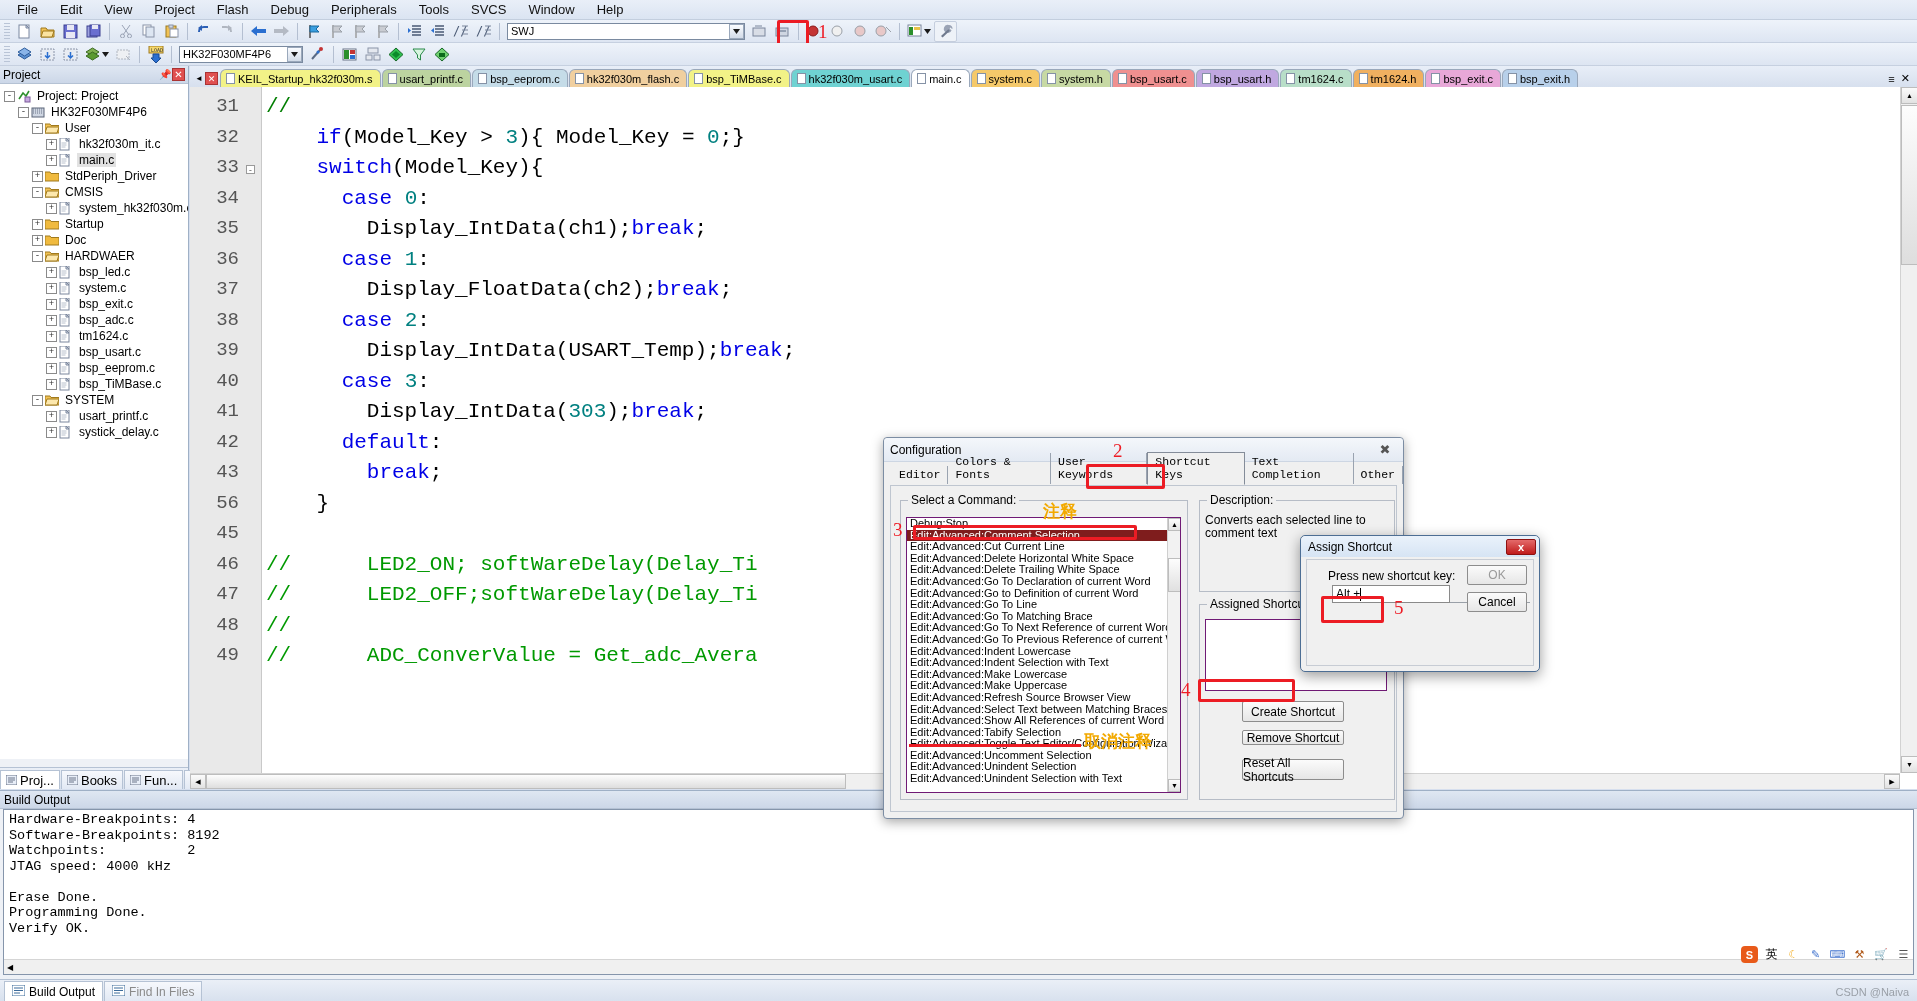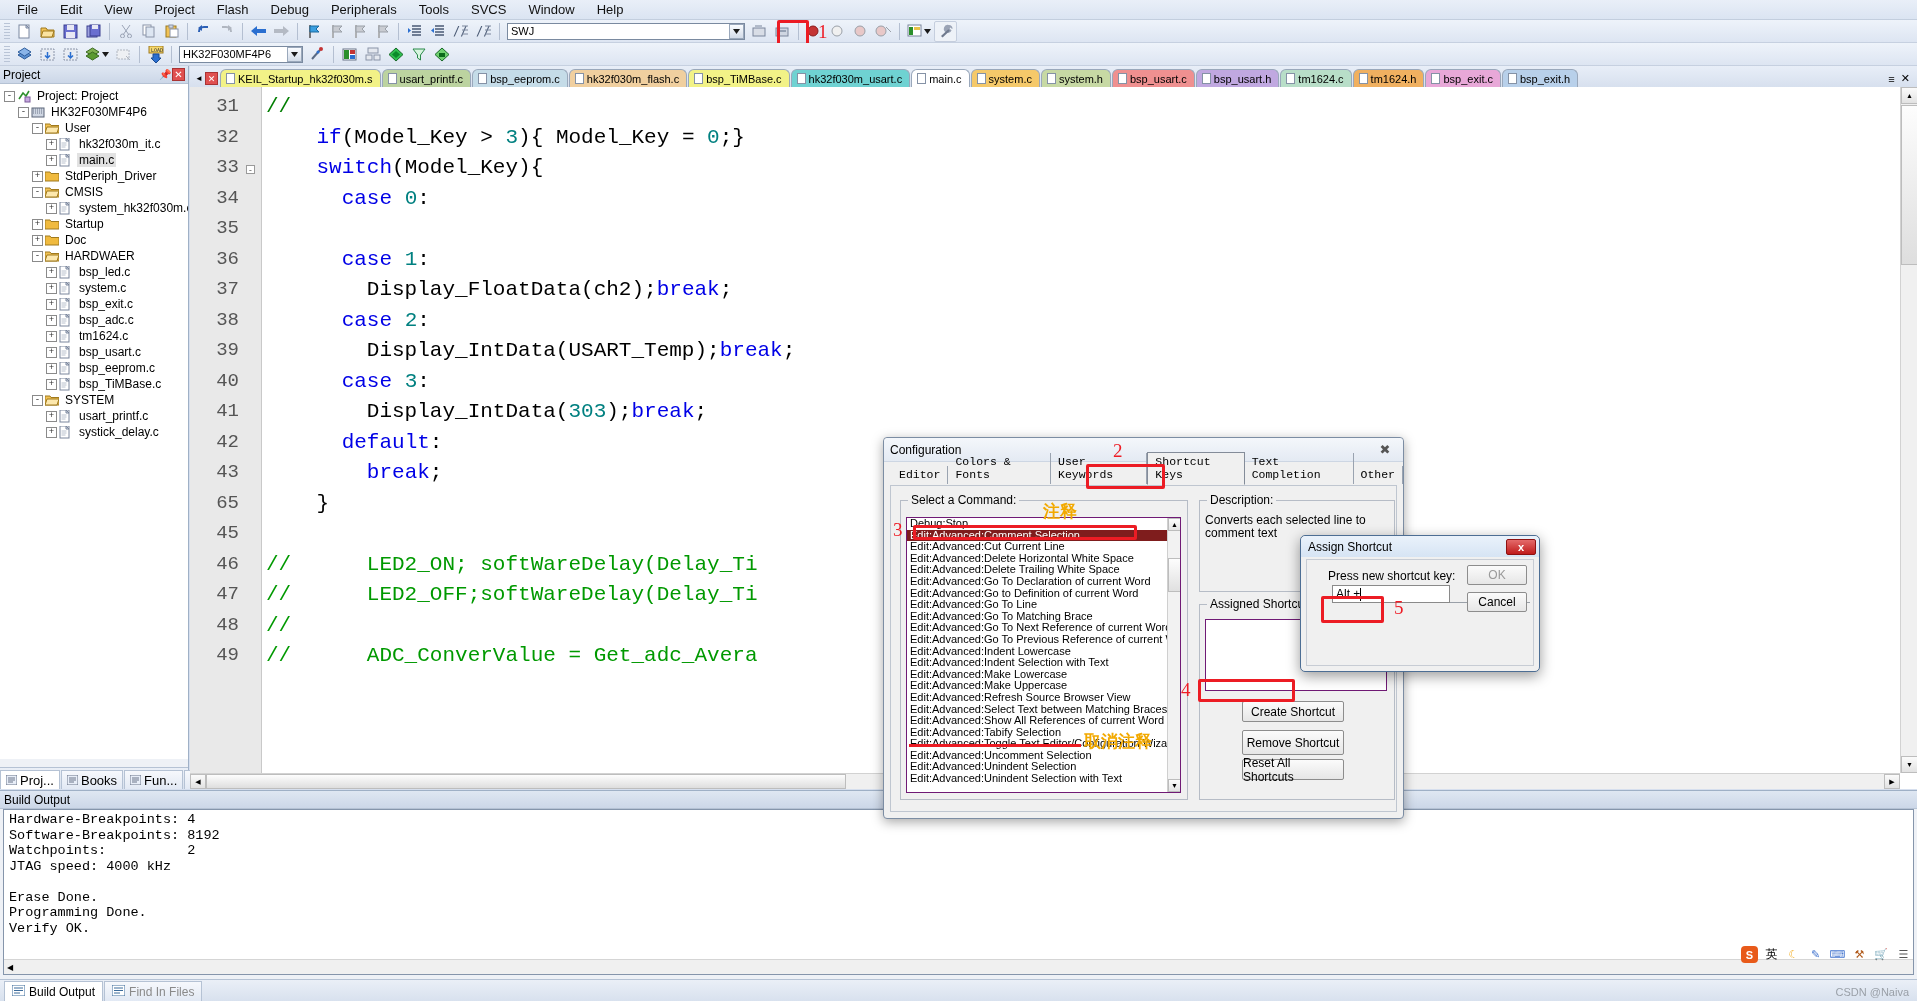--- a/index.html
+++ b/index.html
@@ -834,32 +834,33 @@
         <div class="lnum" style="top: 99.5px;">34</div>
         <div class="lnum" style="top: 130px;">35</div>
         <div class="lnum" style="top: 160.5px;">36</div>
         <div class="lnum" style="top: 191px;">37</div>
         <div class="lnum" style="top: 221.5px;">38</div>
         <div class="lnum" style="top: 252px;">39</div>
         <div class="lnum" style="top: 282.5px;">40</div>
         <div class="lnum" style="top: 313px;">41</div>
         <div class="lnum" style="top: 343.5px;">42</div>
         <div class="lnum" style="top: 374px;">43</div>
-        <div class="lnum" style="top: 404.5px;">65</div>
+        <div class="lnum" style="top: 404.5px;">56</div>
         <div class="lnum" style="top: 435px;">45</div>
         <div class="lnum" style="top: 465.5px;">46</div>
         <div class="lnum" style="top: 496px;">47</div>
         <div class="lnum" style="top: 526.5px;">48</div>
         <div class="lnum" style="top: 557px;">49</div>
       </div>
     <div id="codelines">
         <div class="cline" style="top: 8px;"><span class="cm">//</span></div>
         <div class="cline" style="top: 38.5px;"><span>    </span><span class="kw">if</span><span>(Model_Key &gt; </span><span class="num">3</span><span>){ Model_Key = </span><span class="num">0</span><span>;}</span></div>
         <div class="cline" style="top: 69px;"><span>    </span><span class="kw">switch</span><span>(Model_Key){</span></div>
         <div class="cline" style="top: 99.5px;"><span>      </span><span class="kw">case</span><span> </span><span class="num">0</span><span>:</span></div>
+        <div class="cline" style="top: 130px;"><span>        Display_IntData(ch1);</span><span class="kw">break</span><span>;</span></div>
         <div class="cline" style="top: 160.5px;"><span>      </span><span class="kw">case</span><span> </span><span class="num">1</span><span>:</span></div>
         <div class="cline" style="top: 191px;"><span>        Display_FloatData(ch2);</span><span class="kw">break</span><span>;</span></div>
         <div class="cline" style="top: 221.5px;"><span>      </span><span class="kw">case</span><span> </span><span class="num">2</span><span>:</span></div>
         <div class="cline" style="top: 252px;"><span>        Display_IntData(USART_Temp);</span><span class="kw">break</span><span>;</span></div>
         <div class="cline" style="top: 282.5px;"><span>      </span><span class="kw">case</span><span> </span><span class="num">3</span><span>:</span></div>
         <div class="cline" style="top: 313px;"><span>        Display_IntData(</span><span class="num">303</span><span>);</span><span class="kw">break</span><span>;</span></div>
         <div class="cline" style="top: 343.5px;"><span>      </span><span class="kw">default</span><span>:</span></div>
         <div class="cline" style="top: 374px;"><span>        </span><span class="kw">break</span><span>;</span></div>
         <div class="cline" style="top: 404.5px;"><span>    }</span></div>
         <div class="cline" style="top: 435px;"><span></span></div>
@@ -973,21 +974,21 @@
     <div style="position:absolute;left:314px;top:28px;width:184px;font-size:12px;line-height:13px;">Converts each selected line to comment text</div>
 
     <div class="gbox" style="left:308px;top:118px;width:196px;height:196px;">
       <div class="glabel">Assigned Shortcuts:</div>
     </div>
     <div class="listbox" style="left:314px;top:133px;width:182px;height:72px;"></div>
 
     <div class="dlgbtn" style="left:351px;top:215px;width:102px;height:21px;">
       <span>Create Shortcut</span>
     </div>
-    <div class="dlgbtn" style="left:351px;top:244px;width:102px;height:25px;">
+    <div class="dlgbtn" style="left:351px;top:244px;width:102px;height:15px;">
       <span>Remove Shortcut</span>
     </div>
     <div class="dlgbtn" style="left:351px;top:273px;width:102px;height:21px;">
       <span>Reset All Shortcuts</span>
     </div>
   </div>
 </div>
 
 <div class="redbox" style="left:1086px;top:464px;width:79px;height:25px;"></div>
 <div class="rednum" style="left:1113px;top:440px;">2</div>

